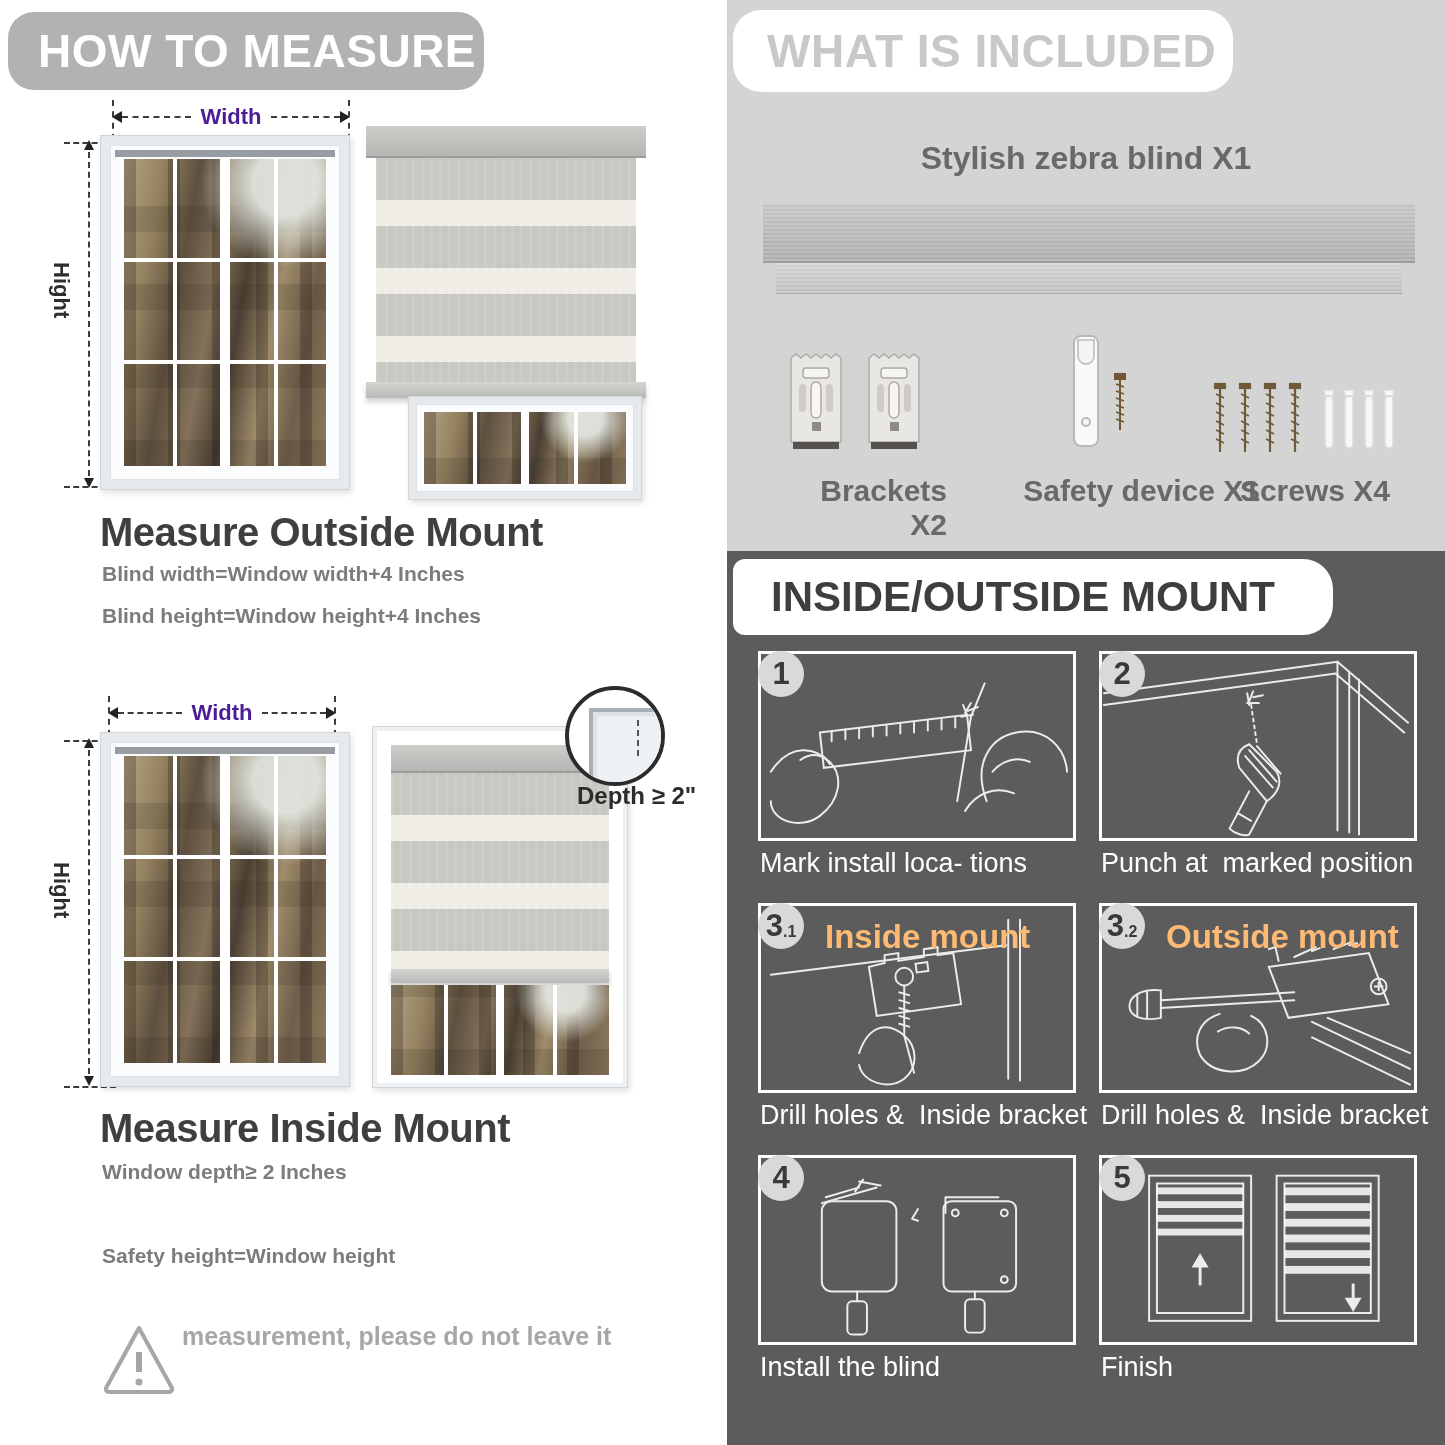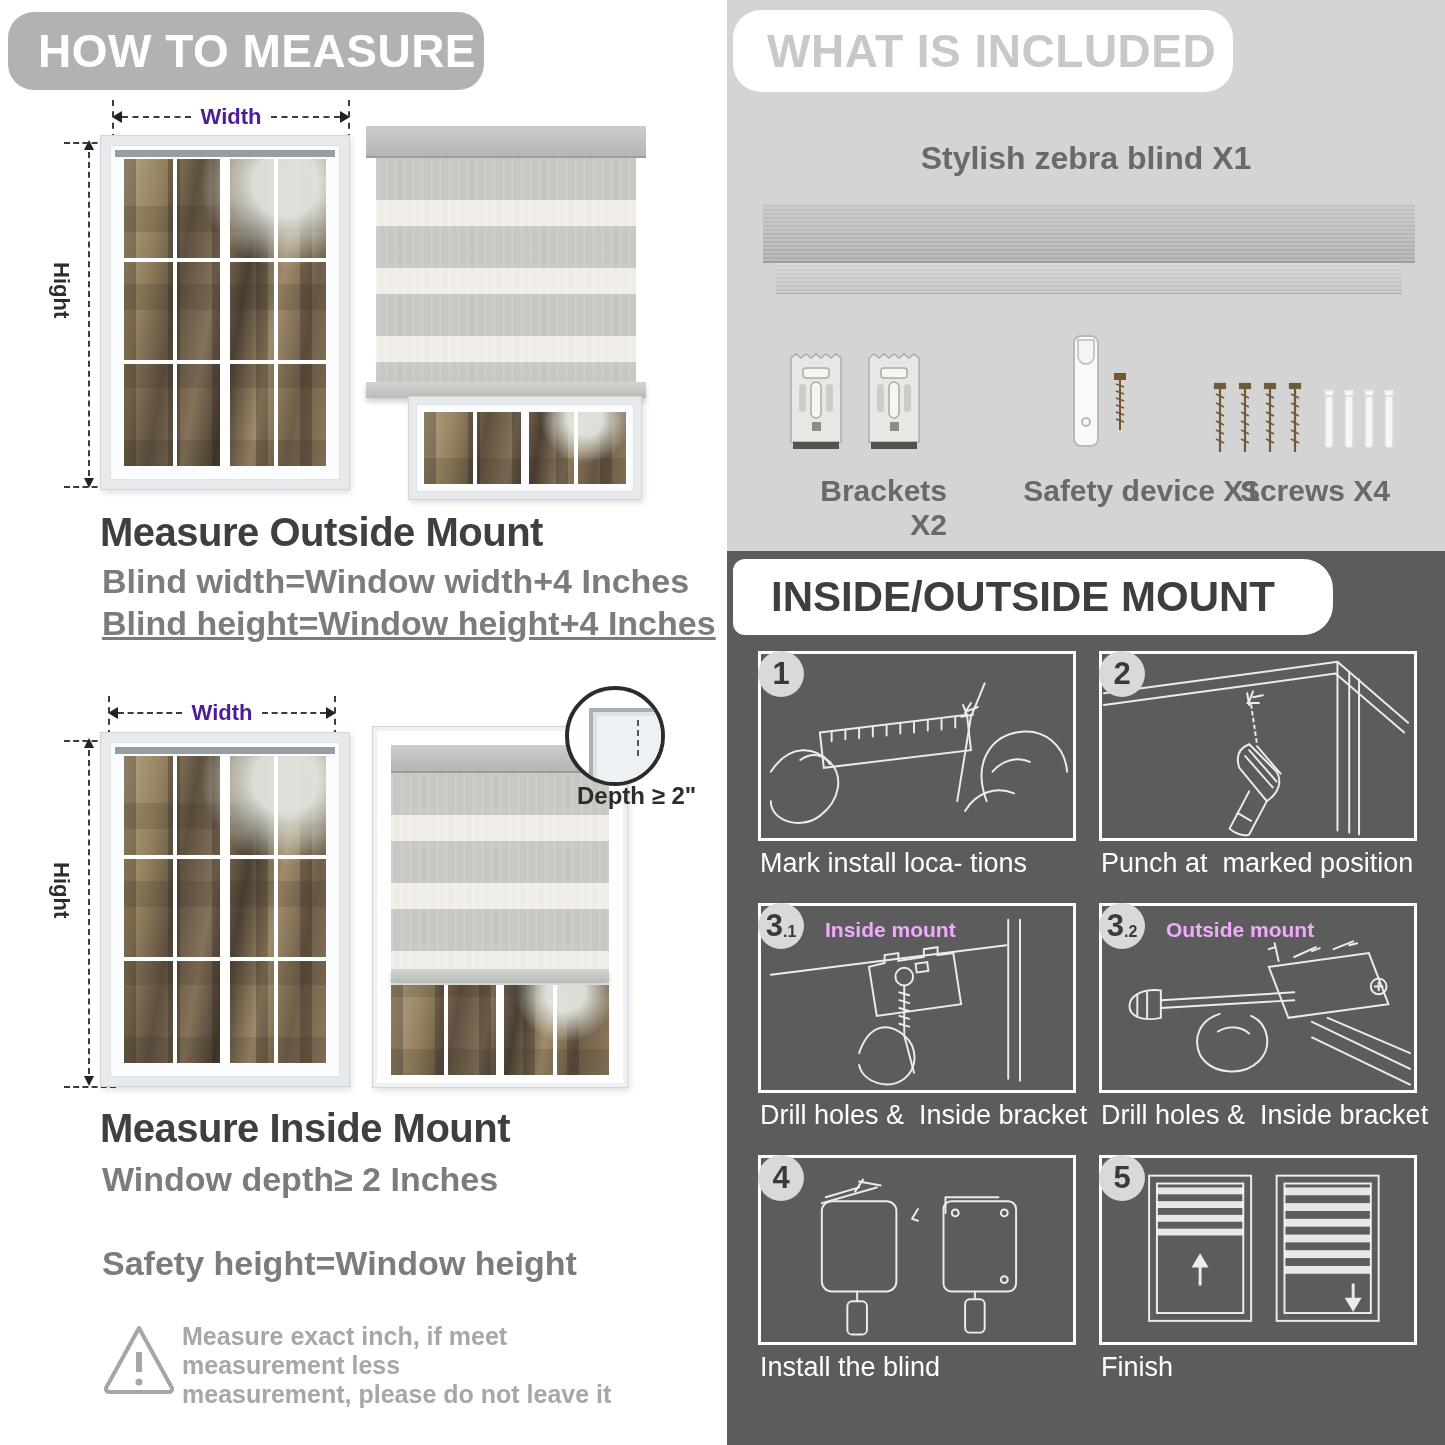--- a/index.html
+++ b/index.html
@@ -8,21 +8,21 @@
   .abs{position:absolute;}
 
   
   .banner-left{left:8px;top:12px;width:476px;height:78px;background:#b2b2b2;border-radius:26px;
     color:#fff;font-weight:bold;font-size:46px;line-height:78px;padding-left:30px;box-sizing:border-box;letter-spacing:.5px;}
   .banner-right{left:733px;top:10px;width:500px;height:82px;background:#fff;border-radius:28px;
     color:#c8c8c8;font-weight:bold;font-size:46px;line-height:82px;padding-left:34px;box-sizing:border-box;letter-spacing:.5px;}
   .banner-mount{left:733px;top:559px;width:600px;height:76px;background:#fff;border-radius:12px 30px 30px 12px;
     color:#3e3e3e;font-weight:bold;font-size:42px;line-height:76px;padding-left:38px;box-sizing:border-box;}
   .h1{font-size:40px;font-weight:bold;color:#3f3f3f;letter-spacing:-.5px;}
-  .formula{font-size:34px;font-weight:bold;color:#7c7c7c;}
+  .formula{font-size:21px;font-weight:bold;color:#7c7c7c;}
 
   
   .gray-panel{left:727px;top:0;width:718px;height:551px;background:#d4d4d4;}
   .dark-panel{left:727px;top:551px;width:718px;height:894px;background:#5c5c5c;}
 
   
   .window{box-sizing:border-box;background:#e7eaed;border:1px solid #d2d6d9;padding:9px;box-shadow:2px 3px 6px rgba(0,0,0,.12);}
   .sash{position:relative;width:100%;height:100%;background:#fbfcfd;border:1px solid #dfe3e6;box-sizing:border-box;padding:13px;}
   .track{position:absolute;left:4px;right:4px;top:4px;height:7px;background:#979da2;}
   .photo{position:relative;width:100%;height:100%;overflow:hidden;
@@ -73,21 +73,21 @@
   .rail-bot{left:776px;top:263px;width:626px;height:30px;
     background:repeating-linear-gradient(180deg, rgba(255,255,255,.12) 0 2px, rgba(0,0,0,.02) 2px 4px),
                linear-gradient(180deg,#d4d7d3,#c1c4c0);border-bottom:1px solid #a8aba7;}
   .item-label{font-size:30px;font-weight:bold;color:#696969;text-align:right;}
 
   
   .panel{width:318px;height:190px;border:3px solid #fff;box-sizing:border-box;background:#5c5c5c;}
   .badge{position:absolute;left:-3px;top:-3px;width:46px;height:46px;border-radius:50%;background:#d9d9d9;
     color:#3a3a3a;font-weight:bold;font-size:31px;display:flex;align-items:center;justify-content:center;}
   .badge .sub{font-size:16px;margin-top:12px;}
-  .ptitle{position:absolute;left:64px;top:12px;font-size:21px;font-weight:bold;color:#f0abfc;}
+  .ptitle{position:absolute;left:64px;top:12px;font-size:33px;font-weight:bold;color:#fdba74;}
   .cap{font-size:27px;font-weight:normal;color:#fff;white-space:pre-wrap;}
   .lineart{position:absolute;inset:0;}
 </style>
 </head>
 <body>
 
 <div id="stage">
 
   <div class="abs banner-left">HOW TO MEASURE</div>
 
@@ -130,21 +130,21 @@
       <div class="photo">
         <div class="mv" style="left:calc(25% - 2px);width:4px;"></div>
         <div class="mv" style="left:calc(50% - 4px);width:8px;"></div>
         <div class="mv" style="left:calc(75% - 2px);width:4px;"></div>
       </div>
     </div>
   </div>
 
   <div class="abs h1" style="left:100px;top:510px;">Measure Outside Mount</div>
   <div class="abs formula" style="left:102px;top:562px;">Blind width=Window width+4 Inches</div>
-  <div class="abs formula" style="left:102px;top:604px;text-decoration:underline;">Blind height=Window height+4 Inches</div>
+  <div class="abs formula" style="left:102px;top:604px;">Blind height=Window height+4 Inches</div>
 
   <div class="abs warrow" style="left:108px;top:702px;width:228px;">
     <span class="tl"></span>
     <span class="dash"></span>
     <span class="wl">Width</span>
     <span class="dash"></span>
     <span class="tr"></span>
   </div>
   <div class="abs vstub" style="left:108px;top:696px;height:40px;"></div>
   <div class="abs vstub" style="left:334px;top:696px;height:40px;"></div>
@@ -189,21 +189,20 @@
   <div class="abs h1" style="left:100px;top:1106px;">Measure Inside Mount</div>
   <div class="abs formula" style="left:102px;top:1160px;">Window depth≥ 2 Inches</div>
   <div class="abs formula" style="left:102px;top:1244px;">Safety height=Window height</div>
 
   <svg class="abs" style="left:100px;top:1322px;" width="78" height="74" viewBox="0 0 78 74">
     <path d="M39 6 L72 66 Q73 70 68 70 L10 70 Q5 70 6 66 Z" fill="none" stroke="#a6a6a6" stroke-width="4" stroke-linejoin="round"></path>
     <line x1="39" y1="30" x2="39" y2="50" stroke="#a6a6a6" stroke-width="6"></line>
     <circle cx="39" cy="60" r="3.5" fill="#a6a6a6"></circle>
   </svg>
   <div class="abs" style="left:182px;top:1322px;width:480px;">
-    <div class="warn-line">Measure exact inch, if meet measurement less</div>
     <div class="warn-line">measurement, please do not leave it</div>
   </div>
 
   <div class="abs gray-panel"></div>
 
   <div class="abs banner-right">WHAT IS INCLUDED</div>
 
   <div class="abs blind-title">Stylish zebra blind X1</div>
 
   <div class="abs rail-top"></div>

